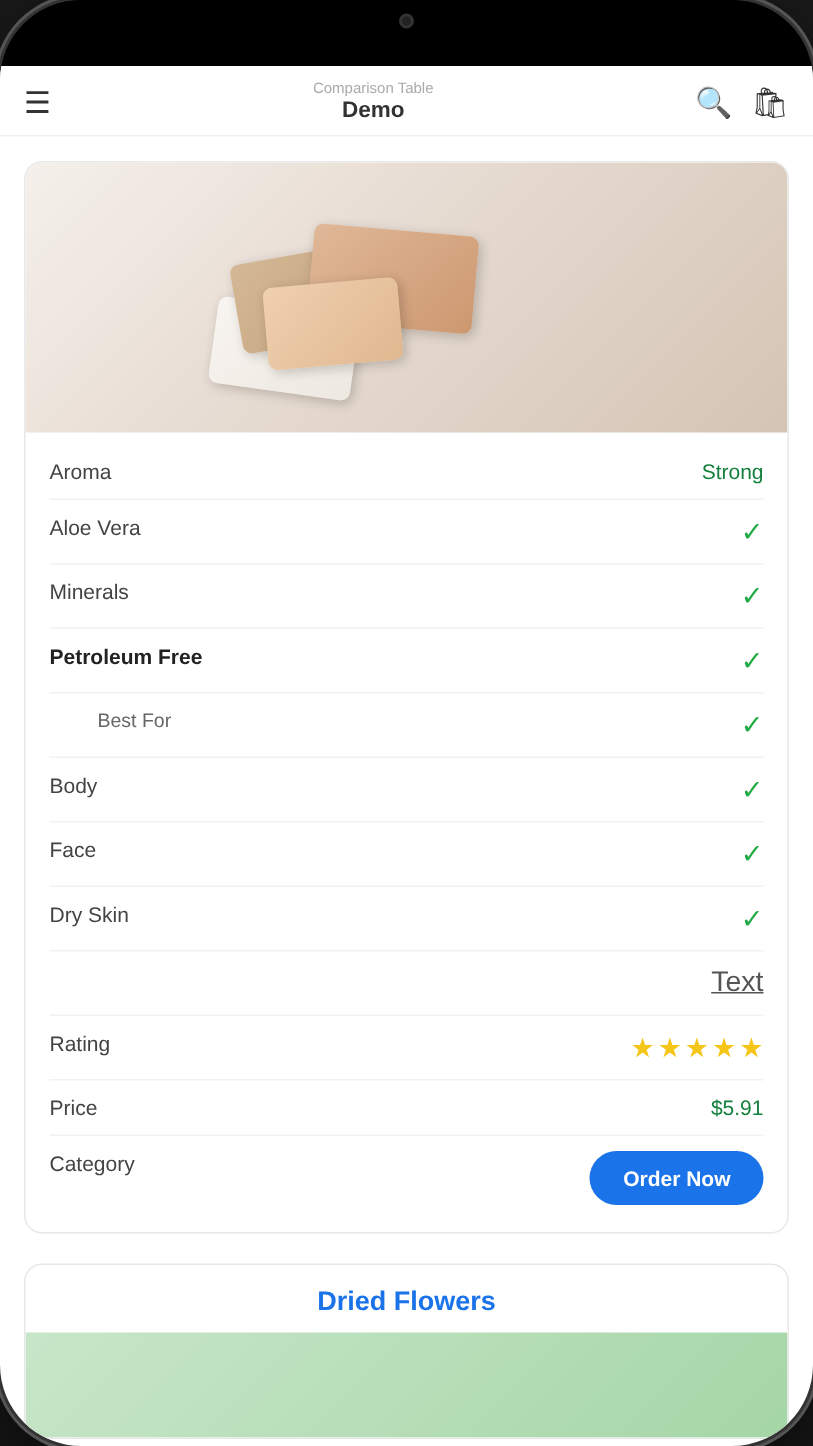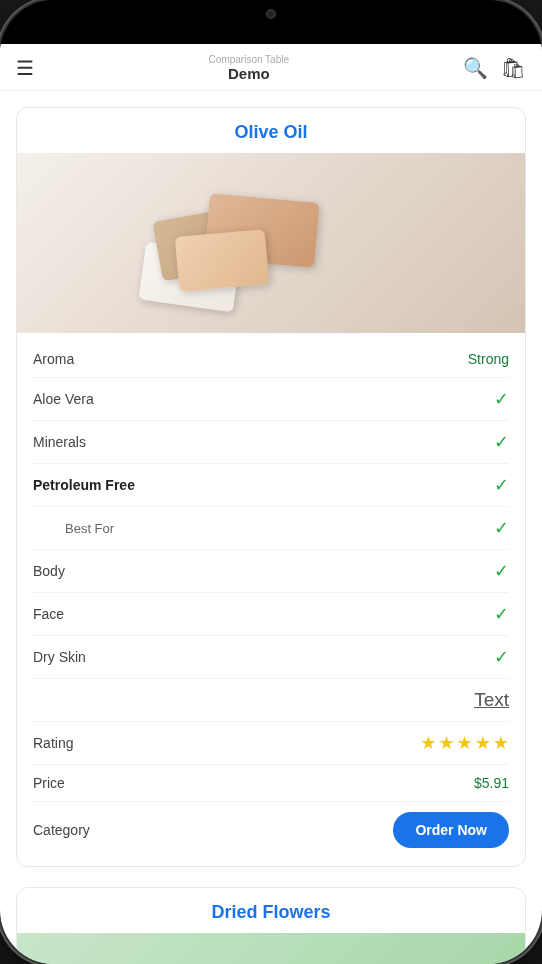--- a/index.html
+++ b/index.html
@@ -195,21 +195,21 @@
       transform: rotate(8deg);
       background: linear-gradient(135deg, #f8f4f0, #ede8e0);
     }
 
     .spec-table {
       padding: 8px 16px;
     }
 
     .spec-row {
       display: flex;
-      align-items: center;
+      align-items: flex-start;
       justify-content: space-between;
       padding: 10px 0;
       border-bottom: 1px solid #f2f2f2;
     }
 
     .spec-row:last-child {
       border-bottom: none;
     }
 
     .spec-label {
@@ -310,21 +310,20 @@
       </div>
       <div class="header-actions">
         <span class="header-icon">🔍</span>
         <span class="header-icon">🛍</span>
       </div>
     </div>
 
     <div class="scroll-content">
 
       <div class="product-card">
-        <div class="product-title">Olive Oil</div>
 
         <div class="product-image">
           <div class="soap-visual">
             <div class="soap-bar soap-bar-white"></div>
             <div class="soap-bar soap-bar-1"></div>
             <div class="soap-bar soap-bar-2"></div>
             <div class="soap-bar soap-bar-3"></div>
           </div>
         </div>
 

